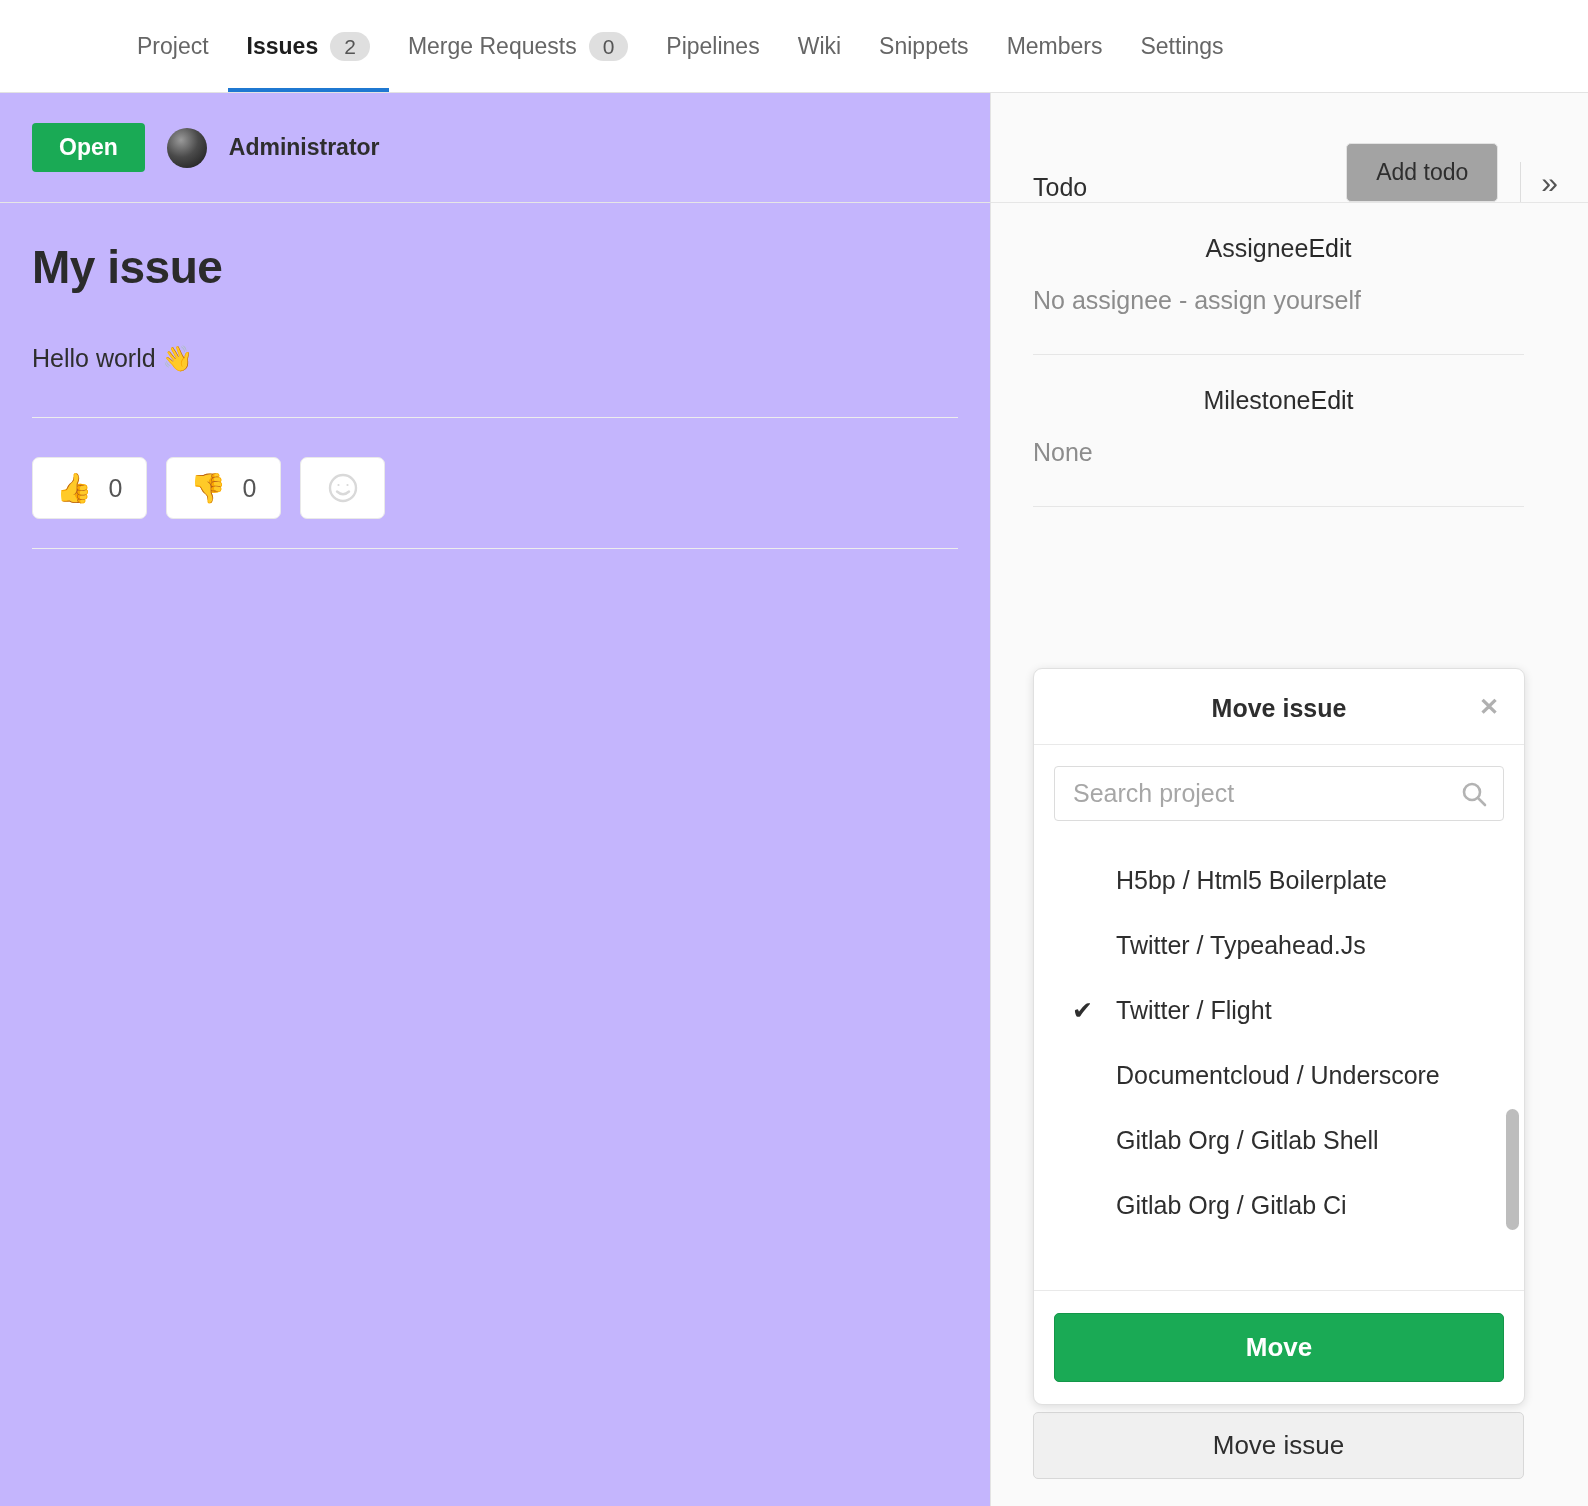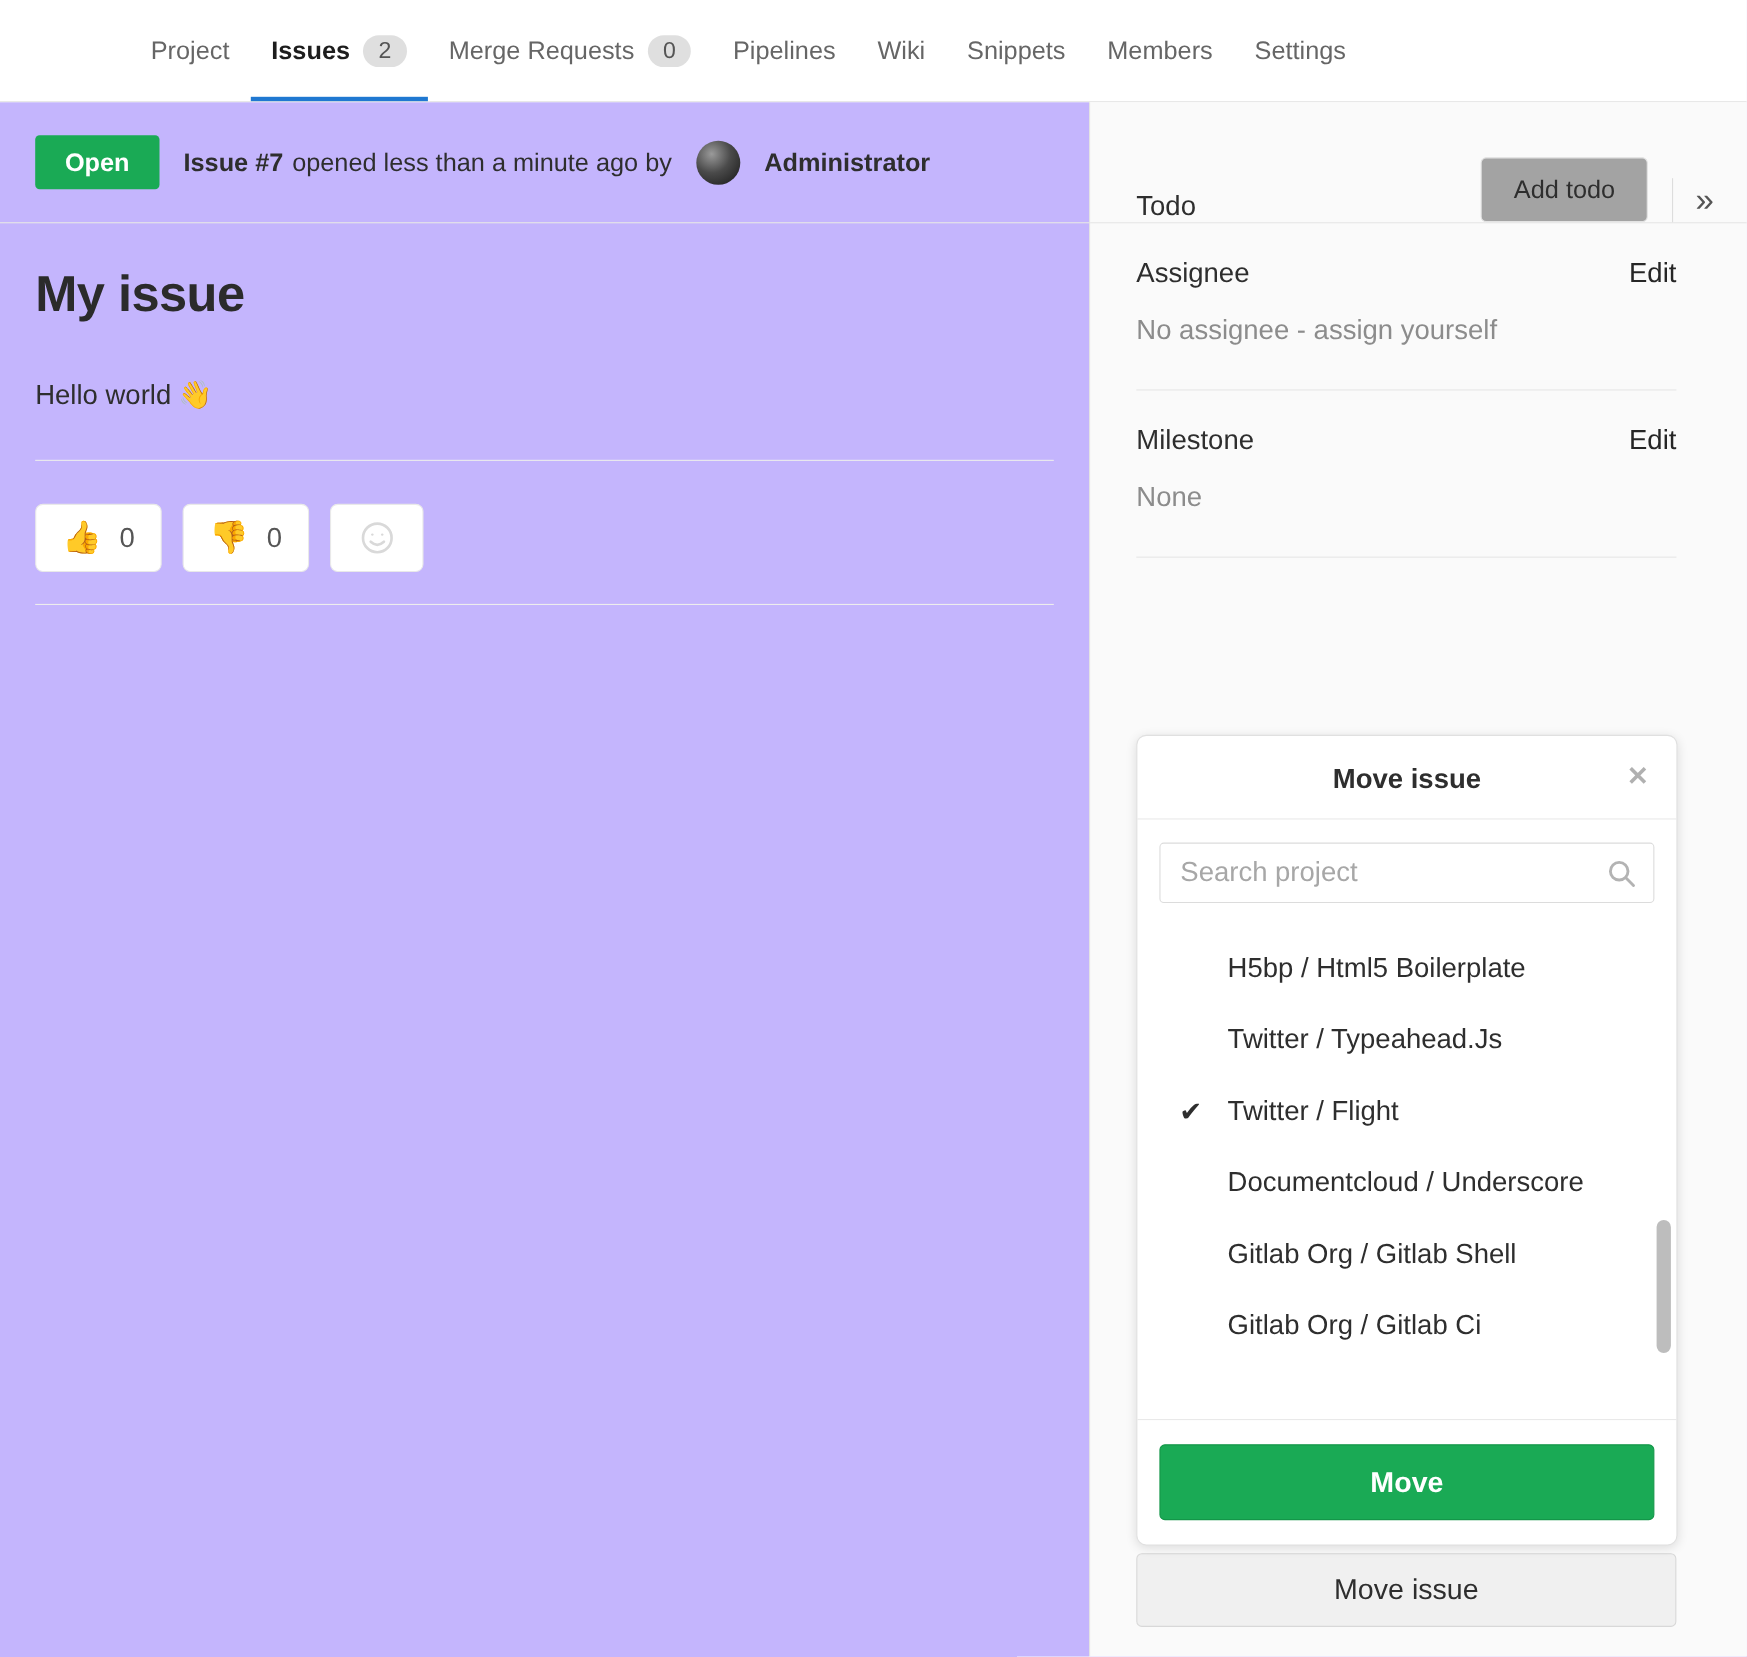--- a/index.html
+++ b/index.html
@@ -77,21 +77,21 @@
     padding:15px 29px; font-size:23px; color:#2e2e2e; cursor:pointer;
     font-family:"Liberation Sans", sans-serif;
   }
   .vsep { width:1px; height:40px; background:#ddd; margin:0 20px 0 22px; }
   .collapse-icon { font-size:30px; color:#555; cursor:pointer; line-height:1; padding-bottom:4px; }
 
   .sb-section {
     margin:0 64px 0 42px; padding:31px 0 39px;
     border-bottom:1px solid #e6e6e6;
   }
-  .sb-row { display:flex; justify-content:space-between; align-items:center; font-size:25px; }
+  .sb-row { display:flex; justify-content:center; align-items:center; font-size:25px; }
   .sb-label { color:#2e2e2e; }
   .sb-edit { color:#262626; cursor:pointer; }
   .sb-value { margin-top:23px; font-size:25px; color:#8c8c8c; }
   .help-icon {
     width:28px; height:28px; border-radius:50%; background:#363636; color:#fff;
     display:inline-flex; align-items:center; justify-content:center;
     font-size:18px; font-weight:bold; cursor:pointer;
   }
 
   
@@ -170,23 +170,20 @@
   <div class="nav-item">
       <span>Settings</span>
     </div>
 </nav>
 
 <div class="layout">
 
   <div class="main">
     <div class="issue-header">
       <span class="status-badge">Open</span>
-      <span class="issue-meta">
-        <b>Issue #7</b><span>opened less than a minute ago by</span>
-      </span>
       <span class="avatar"></span>
       <span class="author">Administrator</span>
     </div>
 
     <div class="content">
       <h1 class="issue-title">My issue</h1>
       <div class="issue-desc">Hello world 👋</div>
       <hr class="hr hr-1">
       <div class="awards">
         <button class="award-btn">

